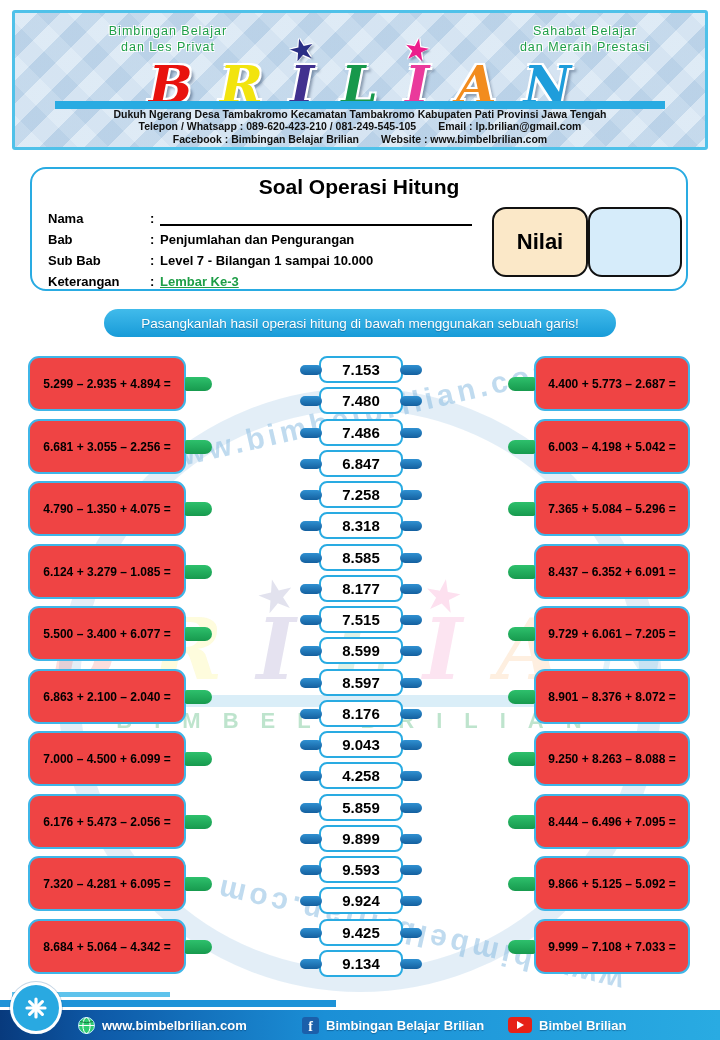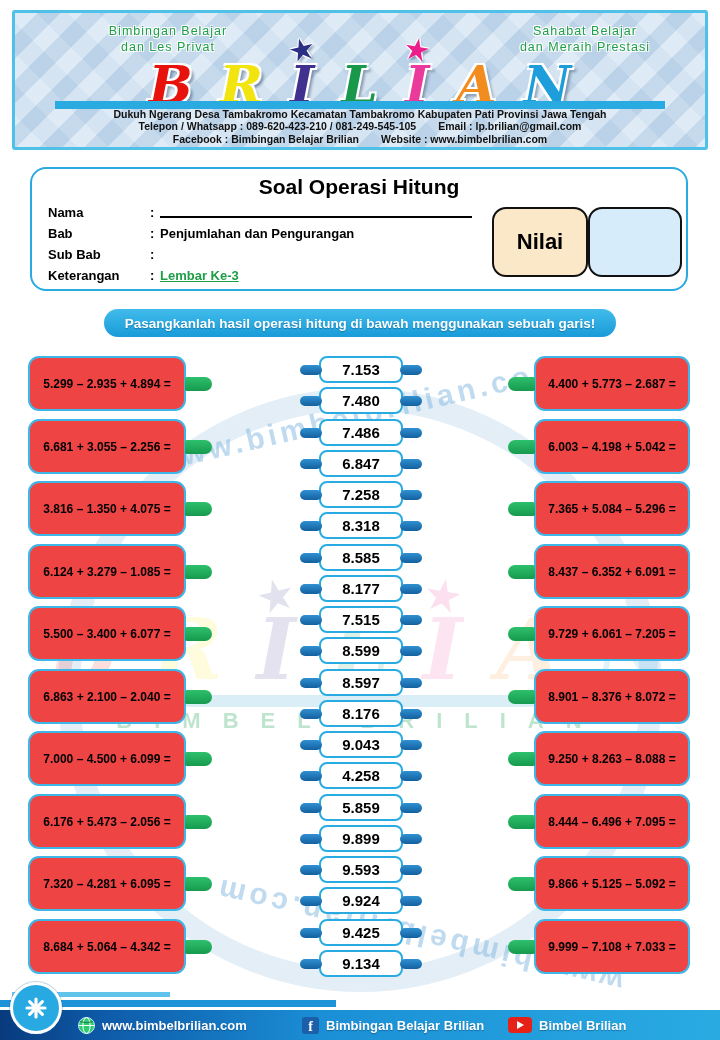--- a/index.html
+++ b/index.html
@@ -38,35 +38,35 @@
     font-size:10.5px; font-weight:bold; color:#101010; line-height:1.18; }
   .addr-line { display:flex; justify-content:center; gap:22px; }
 
   
   .form-box { position:absolute; top:167px; left:30px; width:658px; height:124px;
     background:#fff; border:2px solid #29abe2; border-radius:16px; }
   .form-title { position:absolute; top:6px; width:100%; text-align:center;
     font-size:21px; font-weight:bold; }
   .form-rows { position:absolute; top:36px; left:16px; width:440px; font-size:13px;
     font-weight:bold; color:#000; }
-  .form-row { display:flex; height:21px; align-items:flex-start; }
+  .form-row { display:flex; height:21px; align-items:flex-end; }
   .f-label { width:102px; }
   .f-colon { width:10px; }
   .name-line { display:inline-block; width:312px; border-bottom:2px solid #000; height:13px; }
   .nilai-box { position:absolute; left:460px; top:38px; width:96px; height:70px;
     background:#fbe8c8; border:2px solid #111; border-radius:14px; display:flex;
     align-items:center; justify-content:center; font-size:22px; font-weight:bold; color:#000; }
   .score-box { position:absolute; left:556px; top:38px; width:94px; height:70px;
     background:#d6ecfa; border:2px solid #111; border-radius:14px; }
 
   
   .pill { position:absolute; top:309px; left:104px; width:512px; height:28px;
     background:linear-gradient(#41bbeb,#189bd8); border-radius:999px; color:#fff;
     display:flex; align-items:center; justify-content:center;
-    font-size:13.5px; font-weight:bold; text-shadow:0 1px 1px rgba(0,40,80,.35); }
+    font-size:13.5px; font-weight:normal; text-shadow:0 1px 1px rgba(0,40,80,.35); }
 
   
   .wm { position:absolute; inset:0; pointer-events:none; }
   .wm-ring { position:absolute; left:58px; top:388px; width:604px; height:604px;
     border-radius:50%; border:22px solid rgba(185,212,234,.40); }
   .wm-band { position:absolute; left:40px; top:695px; width:640px; height:12px;
     background:rgba(150,205,235,.35); }
   .wm-arc { position:absolute; font-size:30px; font-weight:bold; letter-spacing:4px;
     color:rgba(140,190,225,.55); white-space:nowrap; }
   .wm-arc.a1 { left:150px; top:398px; transform:rotate(-13deg); }
@@ -181,20 +181,21 @@
         <span class="name-line"></span>
       </div>
       <div class="form-row">
         <span class="f-label">Bab</span>
         <span class="f-colon">:</span>
         <span>Penjumlahan dan Pengurangan</span>
       </div>
       <div class="form-row">
         <span class="f-label">Sub Bab</span>
         <span class="f-colon">:</span>
+        <span>Level 7 - Bilangan 1 sampai 10.000</span>
       </div>
       <div class="form-row">
         <span class="f-label">Keterangan</span>
         <span class="f-colon">:</span>
         <span style="color: rgb(30, 158, 71); text-decoration: underline;">Lembar Ke-3</span>
       </div>
     </div>
     <div class="nilai-box">Nilai</div>
     <div class="score-box"></div>
   </section>
@@ -205,21 +206,21 @@
 
     <div class="pbox pl" style="top:0px">
         <span class="ptext">5.299 – 2.935 + 4.894 =</span>
         <span class="conn green g-right"></span>
       </div>
     <div class="pbox pl" style="top:63px">
         <span class="ptext">6.681 + 3.055 – 2.256 =</span>
         <span class="conn green g-right"></span>
       </div>
     <div class="pbox pl" style="top:125px">
-        <span class="ptext">3.816 – 1.350 + 4.075 =</span>
+        <span class="ptext">4.790 – 1.350 + 4.075 =</span>
         <span class="conn green g-right"></span>
       </div>
     <div class="pbox pl" style="top:188px">
         <span class="ptext">6.124 + 3.279 – 1.085 =</span>
         <span class="conn green g-right"></span>
       </div>
     <div class="pbox pl" style="top:250px">
         <span class="ptext">5.500 – 3.400 + 6.077 =</span>
         <span class="conn green g-right"></span>
       </div>

